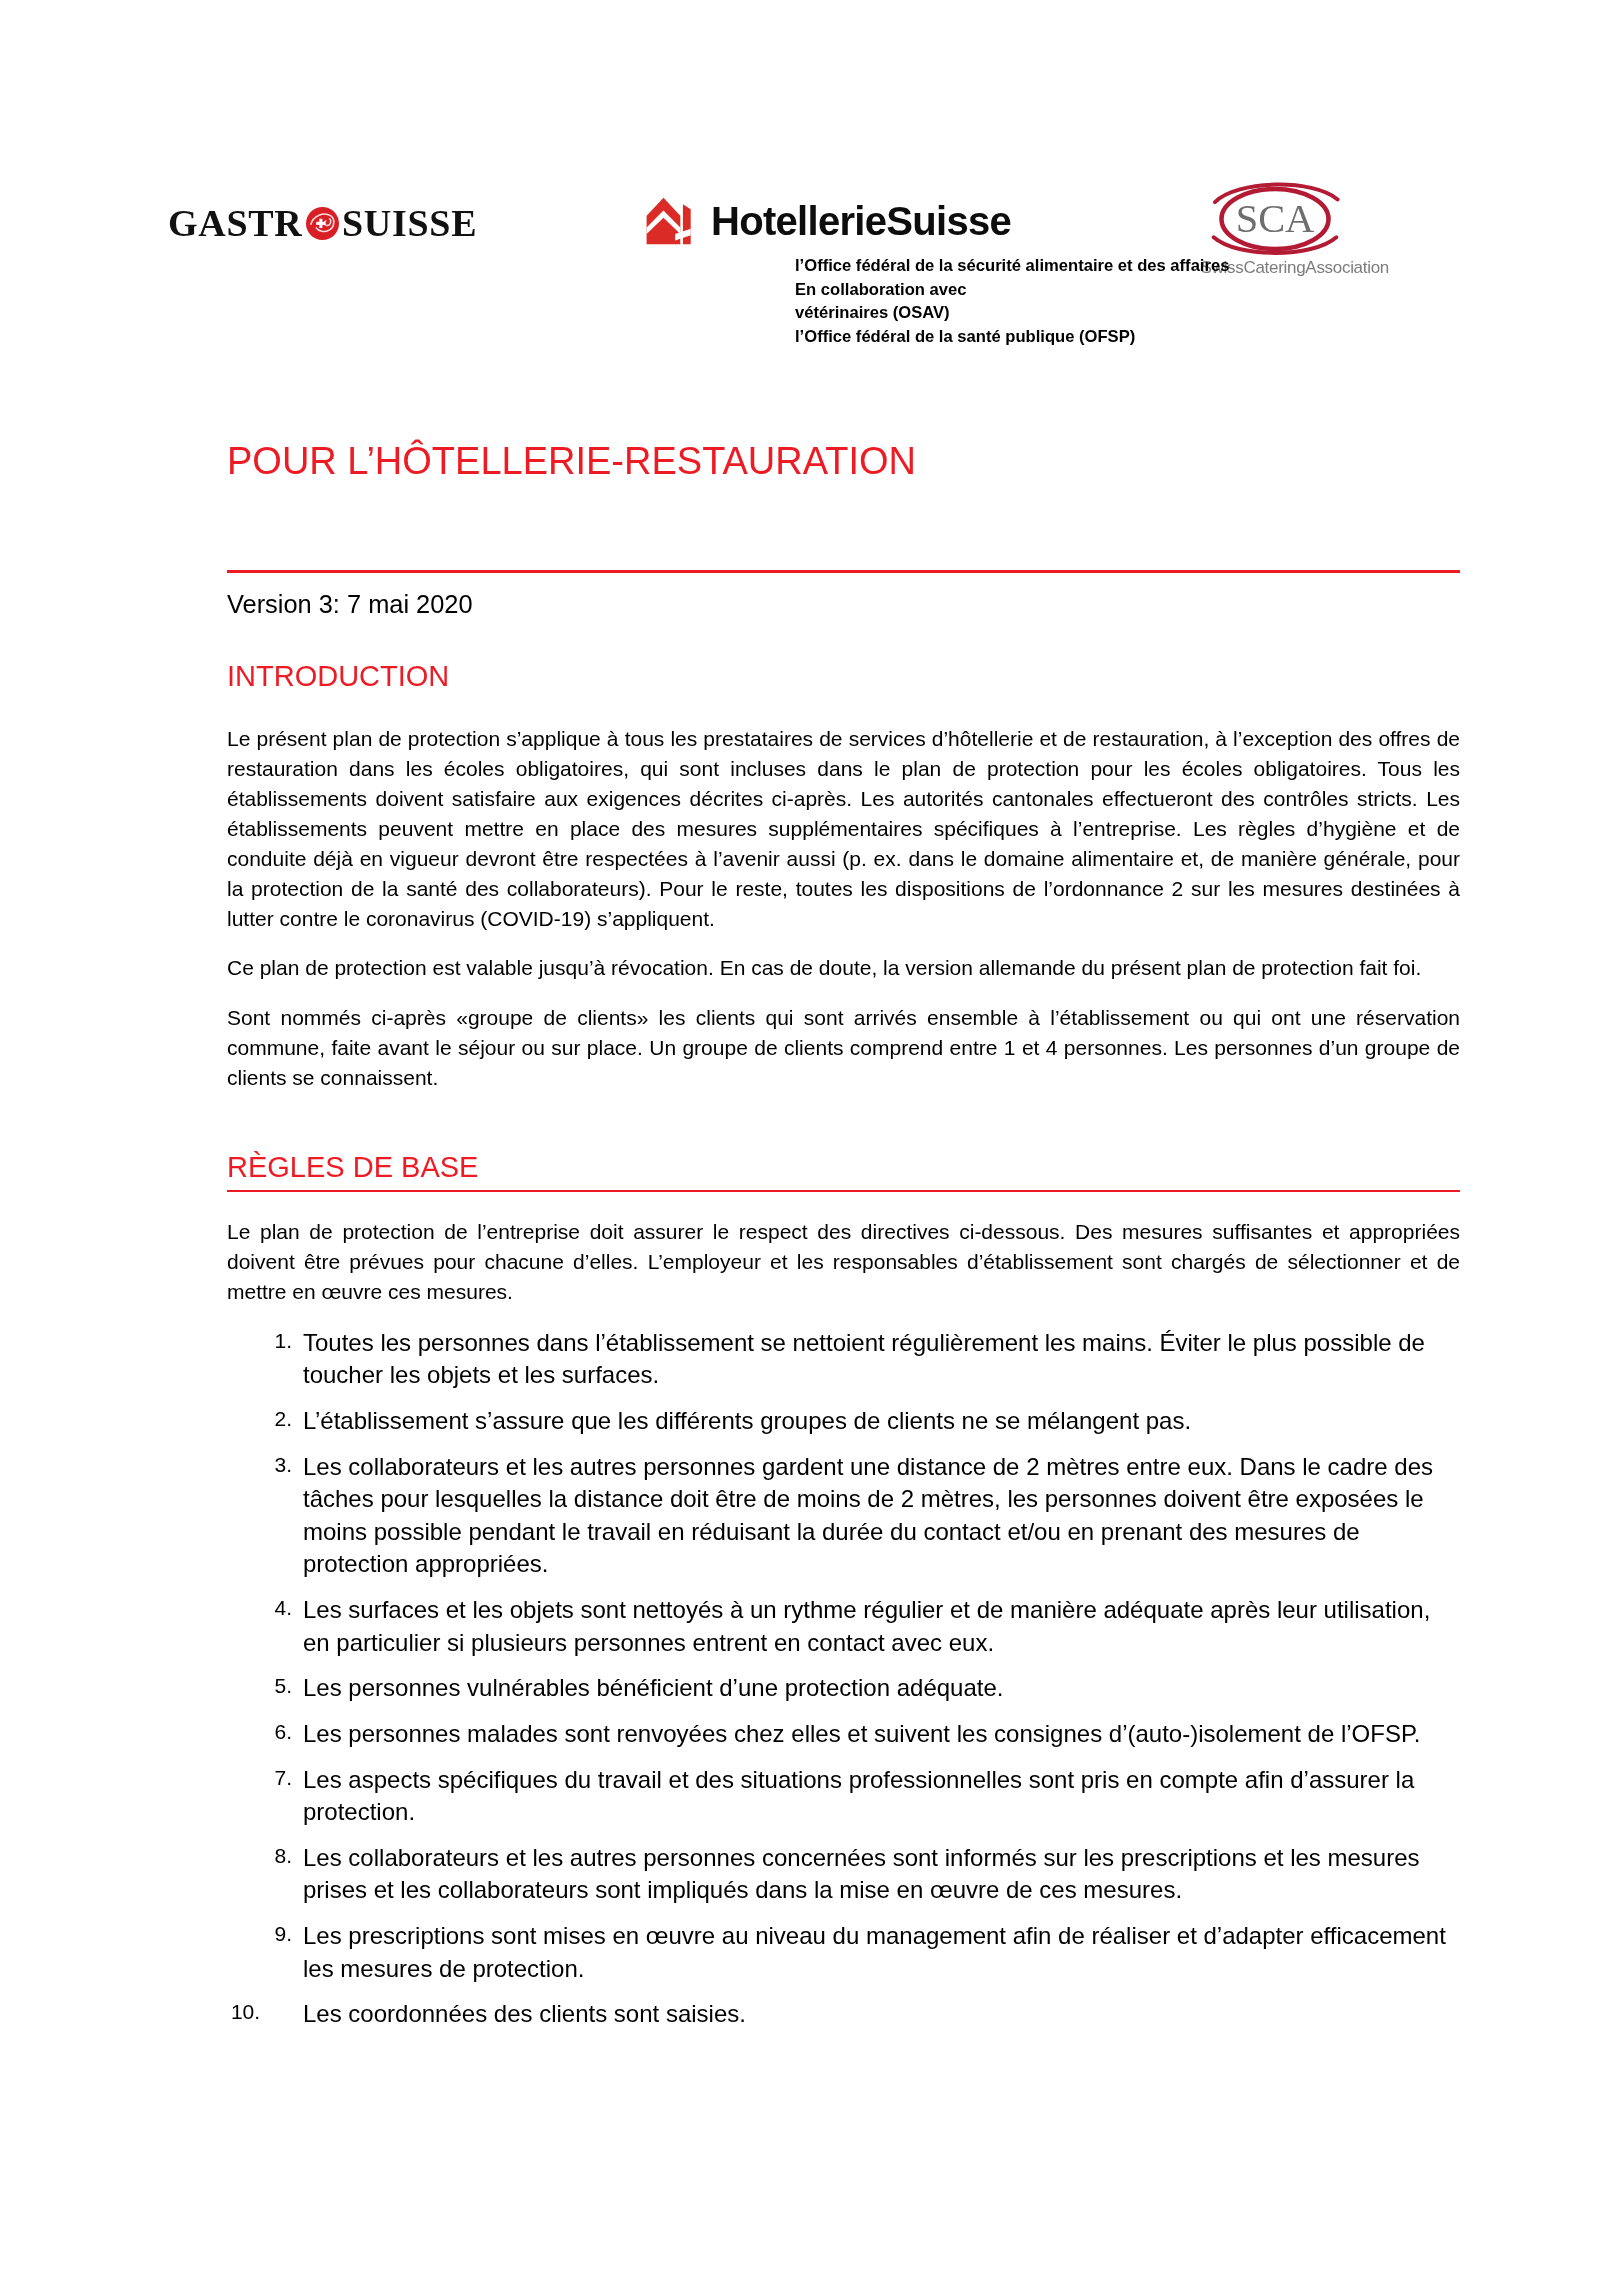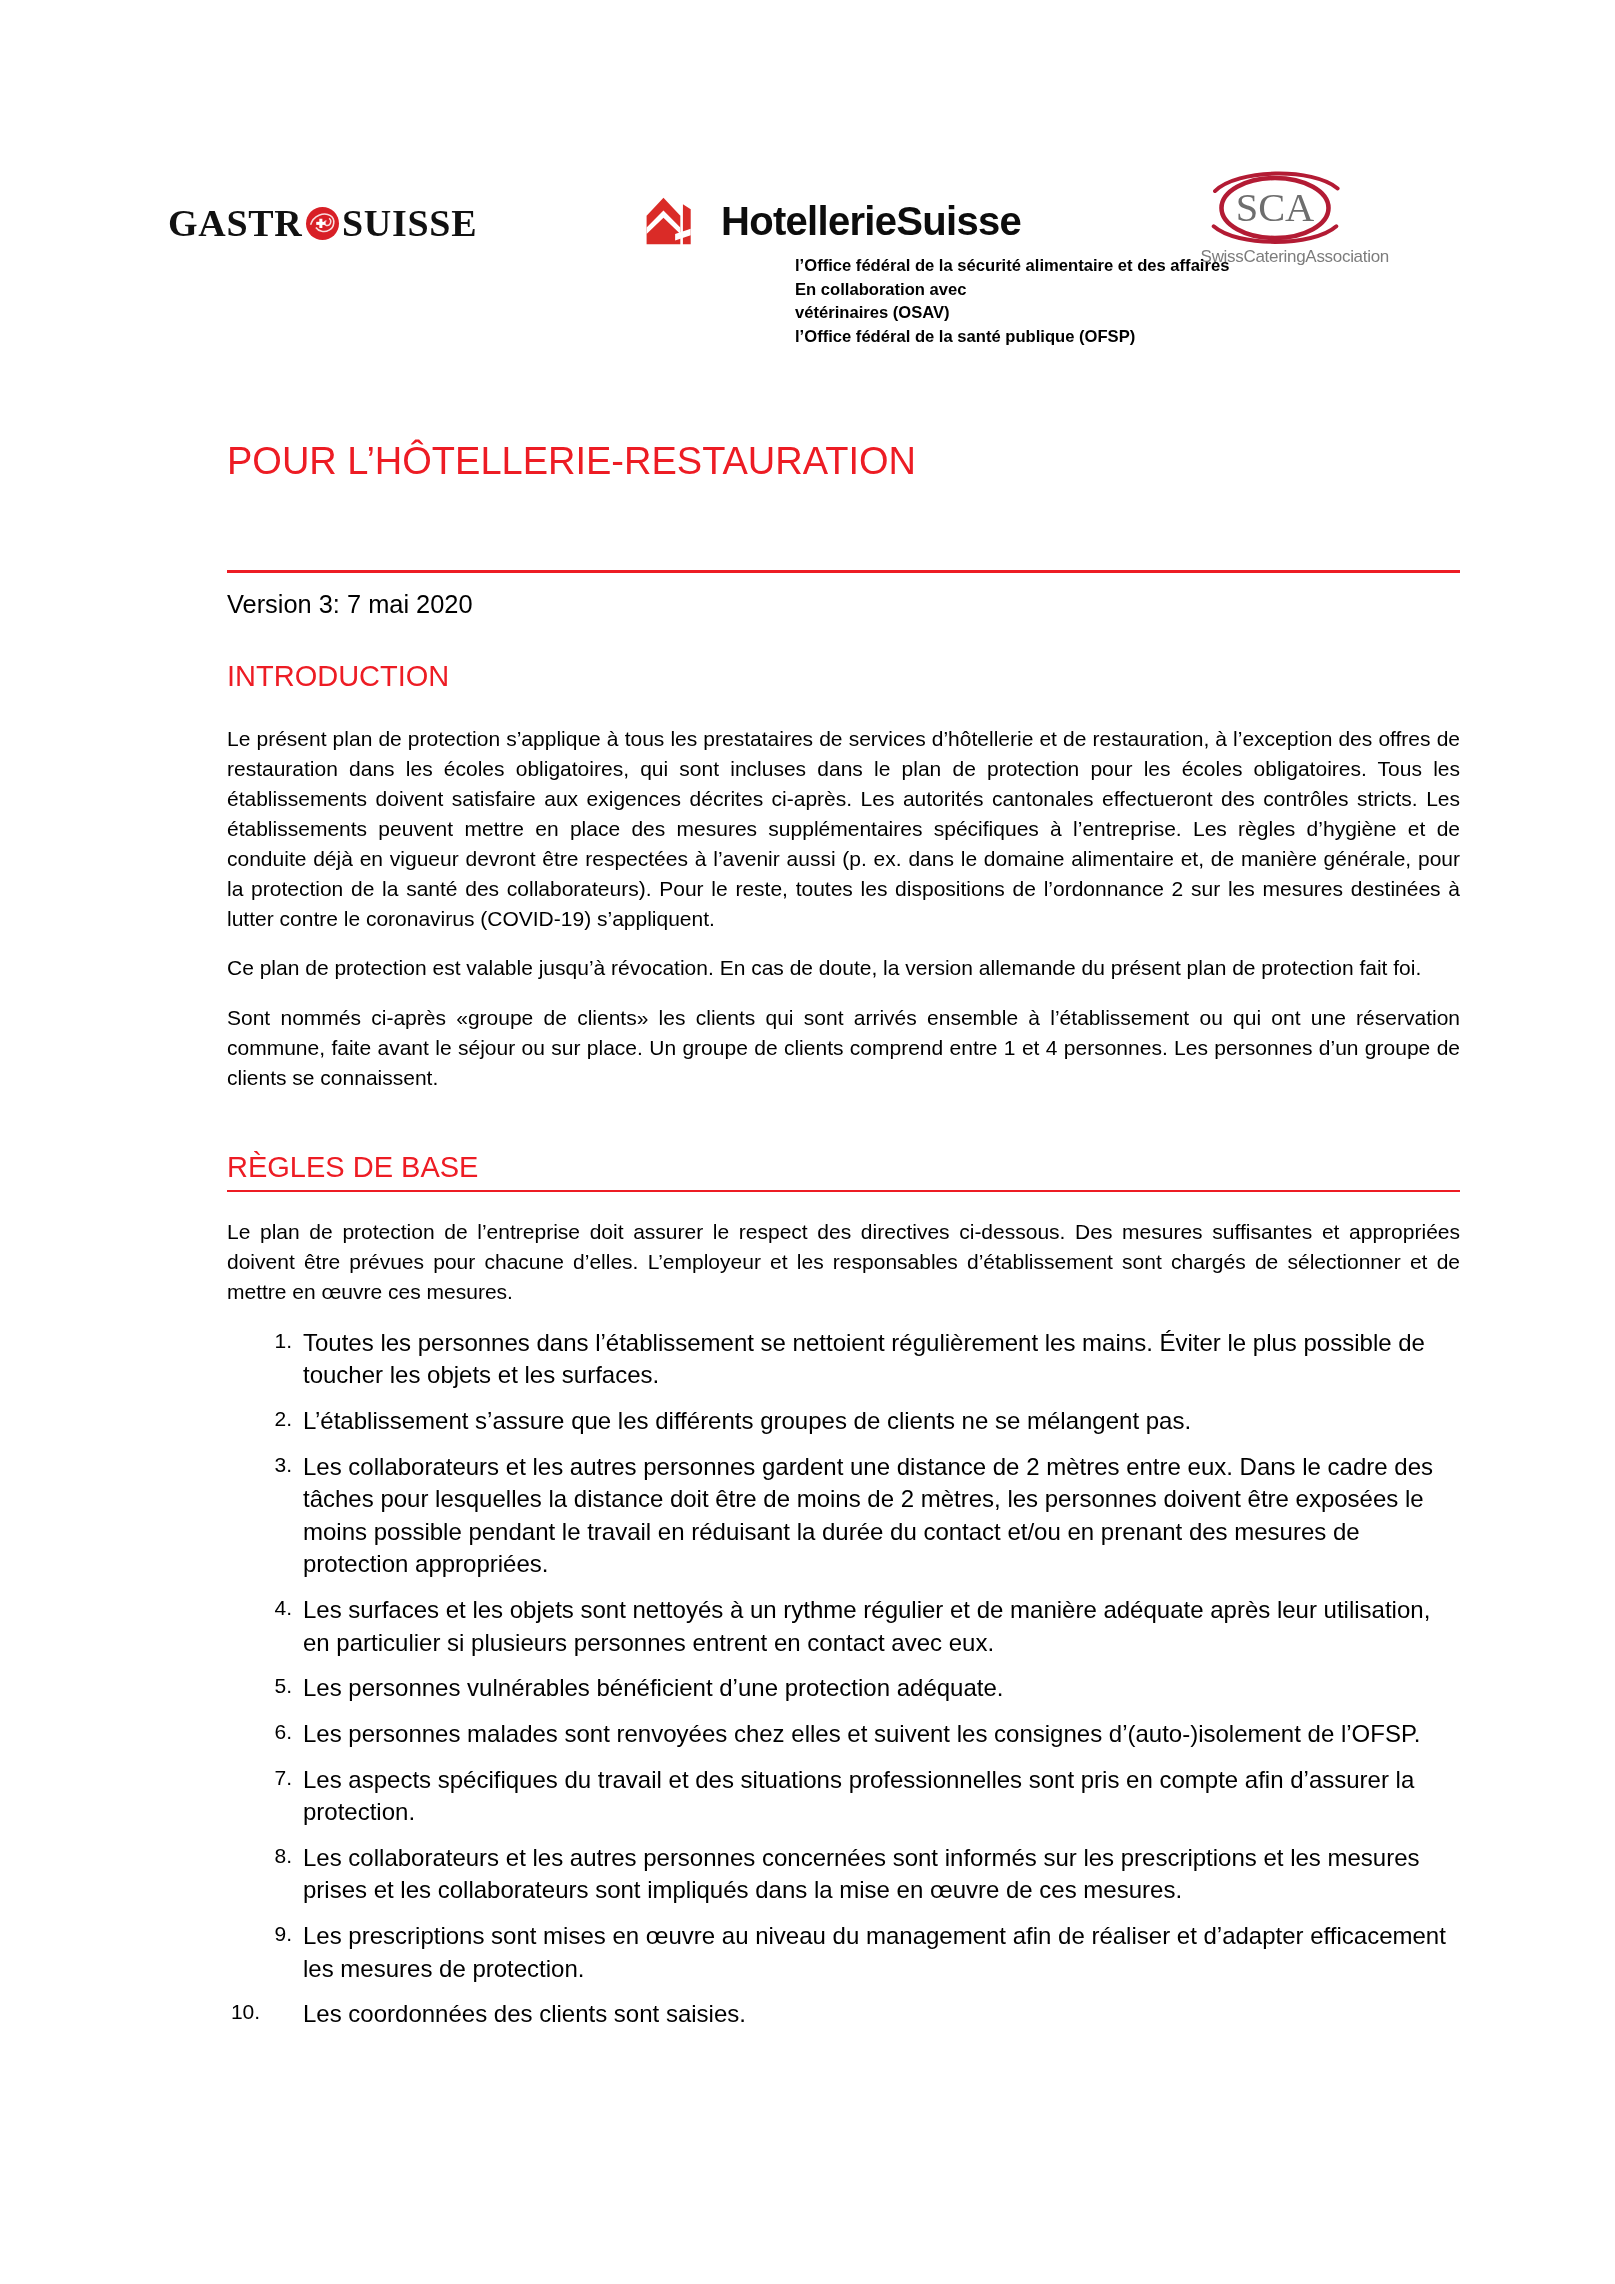--- a/index.html
+++ b/index.html
@@ -57,21 +57,21 @@
     flex: 0 0 auto;
   }
 
   
   .logo-hotellerie {
     position: absolute;
     left: 644px;
     top: 104px;
     display: flex;
     align-items: center;
-    gap: 29px;
+    gap: 19px;
     height: 52px;
     justify-content: flex-end;
   }
   .hs-mark {
     width: 48px;
     height: 50px;
     flex: 0 0 auto;
   }
   .logo-hotellerie .word {
     font-family: "Liberation Sans", sans-serif;
@@ -80,21 +80,21 @@
     letter-spacing: -0.7px;
     line-height: 1;
     color: #0d0d0d;
     white-space: nowrap;
   }
 
   
   .logo-sca {
     position: absolute;
     left: 1198px;
-    top: 79px;
+    top: 90px;
     width: 183px;
     height: 104px;
   }
   .sca-mark {
     position: absolute;
     left: 0;
     top: 0;
     width: 154px;
     height: 76px;
   }

